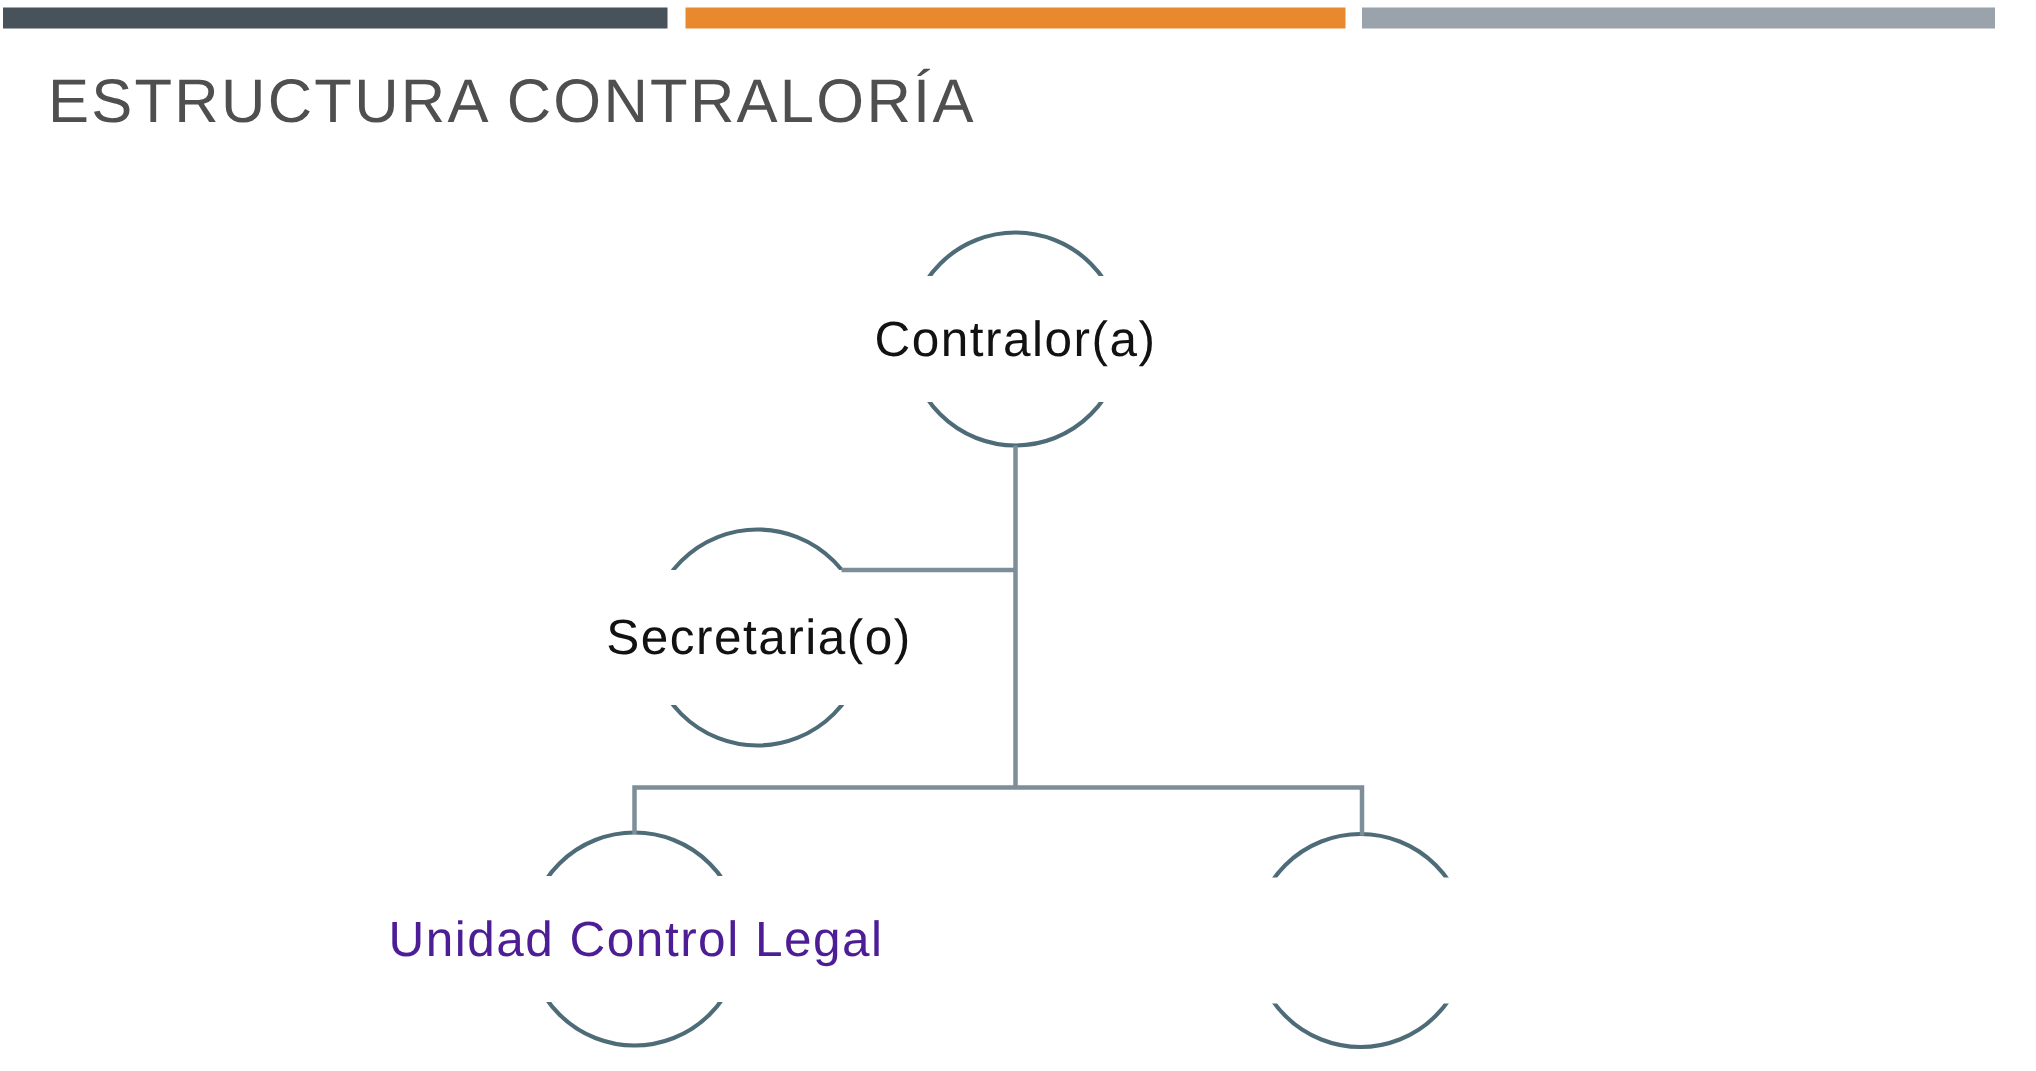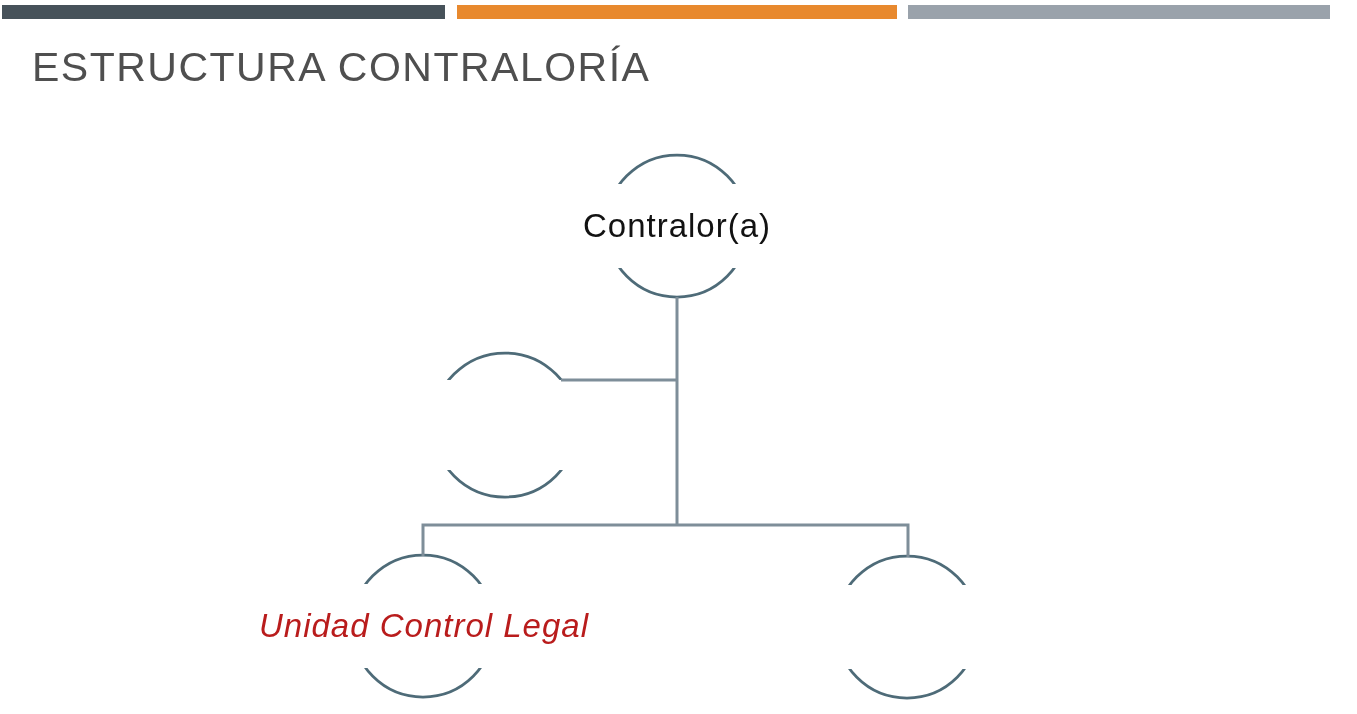--- a/index.html
+++ b/index.html
@@ -75,15 +75,16 @@
     <rect x="383" y="380" width="244" height="90" fill="#ffffff"></rect>
     <rect x="223" y="584" width="400" height="84" fill="#ffffff"></rect>
     <rect x="681" y="585" width="452" height="84" fill="#ffffff"></rect>
 
     <path d="M 677 297 L 677 525" fill="none" stroke-width="3" stroke="#7E8E99"></path>
     <path d="M 561 380 L 677 380" fill="none" stroke-width="3" stroke="#7E8E99"></path>
     <path d="M 423 556 L 423 525 L 908 525 L 908 557" fill="none" stroke-width="3" stroke="#7E8E99"></path>
   </svg>
 
   <div class="node-label lbl-contralor" style="color: rgb(18, 18, 18);">Contralor(a)</div>
-  <div class="node-label lbl-control" style="color: #b91c1c; font-style: italic;">Unidad Control Legal</div>
+  <div class="node-label lbl-secretaria" style="color: rgb(18, 18, 18);">Secretaria(o)</div>
+  <div class="node-label lbl-control" style="color: #4c1d95;">Unidad Control Legal</div>
 
 </div>
 
 </body></html>

